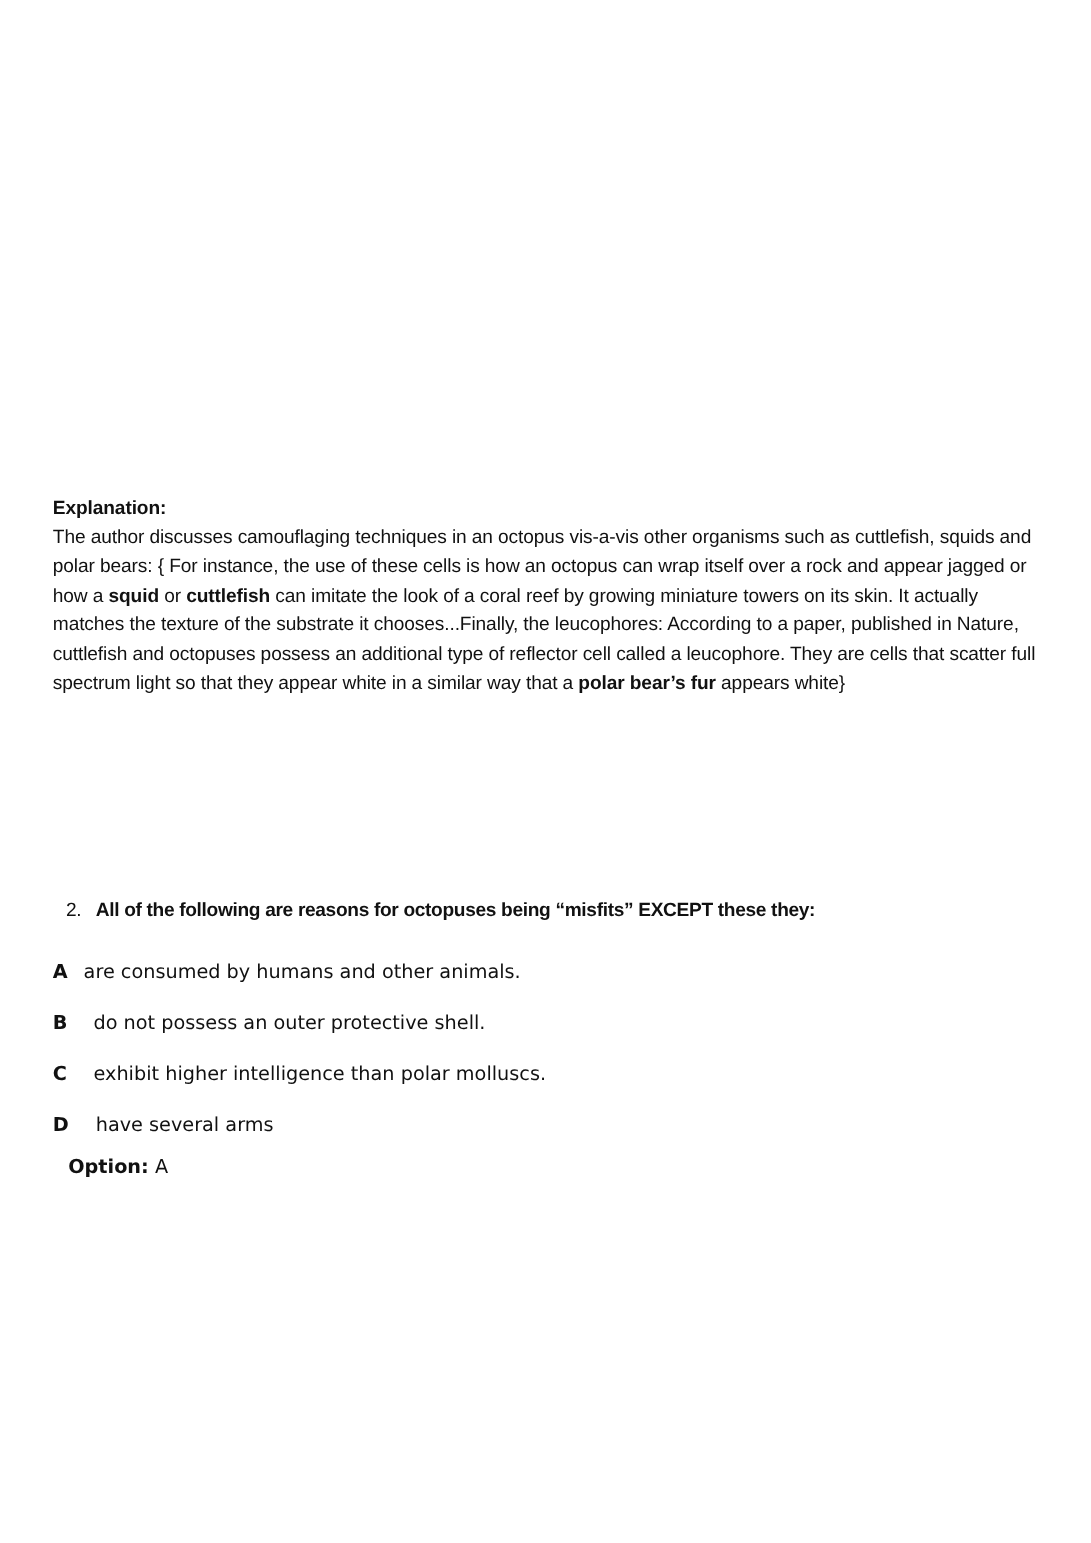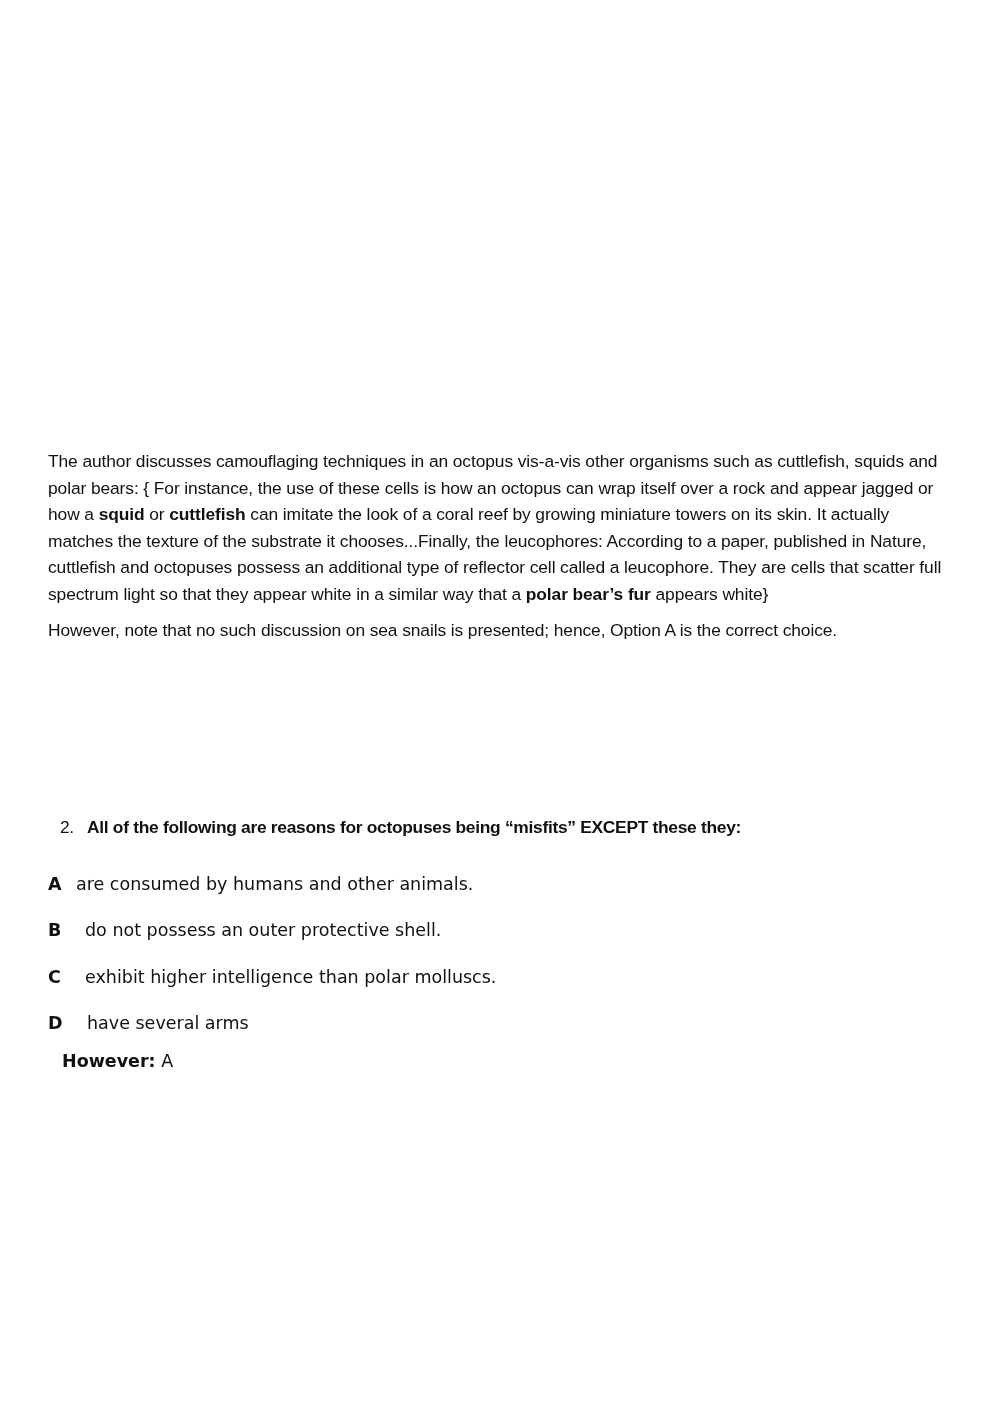--- a/index.html
+++ b/index.html
@@ -83,22 +83,22 @@
       font-family: "DejaVu Sans", sans-serif;
       font-size: 17.5px;
       white-space: nowrap;
     }
     .answer .alabel { font-weight: bold; }
   </style>
 </head>
 <body>
 
 <div class="explanation">
+  <span class="heading">Explanation:</span>
   <p><span>The author discusses camouflaging techniques in an octopus vis-a-vis other organisms such as cuttlefish, squids and polar bears: { For instance, the use of these cells is how an octopus can wrap itself over a rock and appear jagged or how a </span><b>squid</b><span> or </span><b>cuttlefish</b><span> can imitate the look of a coral reef by growing miniature towers on its skin. It actually matches the texture of the substrate it chooses...Finally, the leucophores: According to a paper, published in Nature, cuttlefish and octopuses possess an additional type of reflector cell called a leucophore. They are cells that scatter full spectrum light so that they appear white in a similar way that a </span><b>polar bear’s fur</b><span> appears white}</span></p>
-  <p class="conclusion">However, note that no such discussion on sea snails is presented; hence, Option A is the correct choice.</p>
 </div>
 
 <div class="question">
   <span class="num">2.</span><span class="qtext">All of the following are reasons for octopuses being “misfits” EXCEPT these they:</span>
 </div>
 
 <div class="options">
   <div class="option">
     <span class="letter">A</span>
     <span class="otext" style="left:28px;">are consumed by humans and other animals.</span>
@@ -111,15 +111,15 @@
     <span class="letter">C</span>
     <span class="otext" style="left:37px;">exhibit higher intelligence than polar molluscs.</span>
   </div>
   <div class="option">
     <span class="letter">D</span>
     <span class="otext" style="left:39px;">have several arms</span>
   </div>
 </div>
 
 <div class="answer">
-  <span class="alabel">However:</span>
+  <span class="alabel">Option:</span>
   <span>A</span>
 </div>
 
 </body></html>

